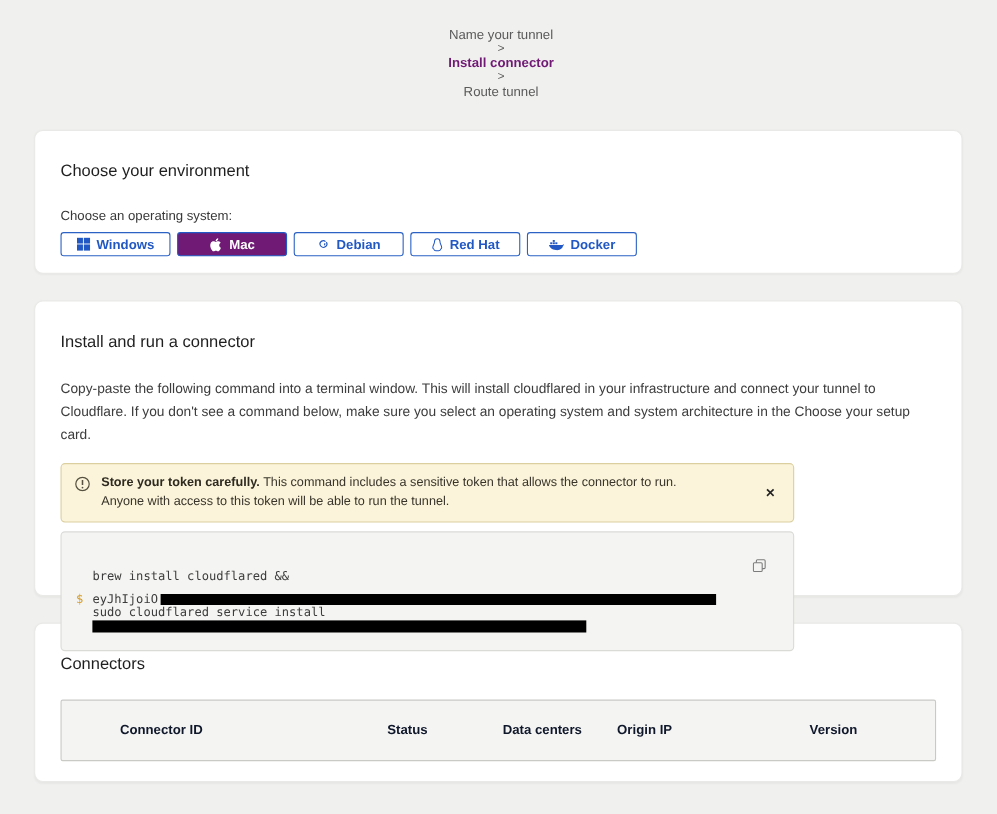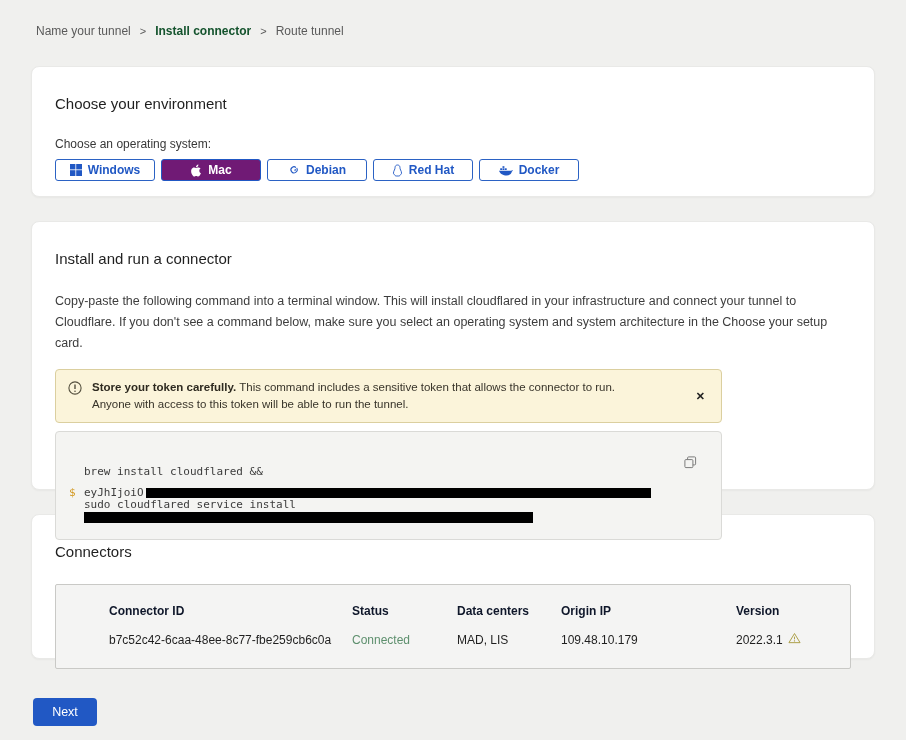--- a/index.html
+++ b/index.html
@@ -5,24 +5,24 @@
   * { margin:0; padding:0; box-sizing:border-box; }
   html,body { width:906px; height:740px; }
   body {
     background:#f0f0ee;
     font-family:"Liberation Sans", sans-serif;
     color:#222;
   }
   .page { padding:24px 31px 0; }
 
   
-  .breadcrumb { font-size:12px; color:#5a5a5a; margin-left:5px; display:flex; align-items:center; }
+  .breadcrumb { font-size:12px; color:#5a5a5a; margin-left:5px; display:flex; align-items:center;flex-direction:column; }
   .breadcrumb .sep { margin:0 9px; color:#5a5a5a; font-size:11px; }
   .breadcrumb .crumb { cursor:pointer; }
-  .breadcrumb .crumb.active { font-weight:bold; color:#14532d; }
+  .breadcrumb .crumb.active { font-weight:bold; color:#701a75; }
 
   
   .card {
     background:#fff;
     border:1px solid #e9e9e7;
     border-radius:8px;
     box-shadow:0 1px 2px rgba(0,0,0,0.04);
     padding:28px 23px 24px;
   }
   .card-1 { margin-top:28px; height:131px; }
@@ -230,34 +230,18 @@
   <div class="card card-3">
     <div class="card-title">Connectors</div>
     <div class="conn-table">
       <div class="t-row head">
         <span class="col-id">Connector ID</span>
         <span class="col-status">Status</span>
         <span class="col-dc">Data centers</span>
         <span class="col-ip">Origin IP</span>
         <span class="col-ver">Version</span>
       </div>
-      <div class="t-row data">
-        <span class="col-id">b7c52c42-6caa-48ee-8c77-fbe259cb6c0a</span>
-        <span class="col-status status-connected">Connected</span>
-        <span class="col-dc">MAD, LIS</span>
-        <span class="col-ip">109.48.10.179</span>
-        <span class="col-ver">
-          <span>2022.3.1</span>
-          <span>
-            <svg width="13" height="12" viewBox="0 0 14 12" fill="none" stroke="#a89a3f" stroke-width="1">
-              <path d="M7 1.2 13 11H1z" stroke-linejoin="round"></path>
-              <line x1="7" y1="4.6" x2="7" y2="7.4"></line>
-              <circle cx="7" cy="9.2" r="0.7" fill="#a89a3f" stroke="none"></circle>
-            </svg>
-          </span>
-        </span>
-      </div>
     </div>
   </div>
 
   <button class="next-btn">Next</button>
 
 </div>
 
 </body></html>

